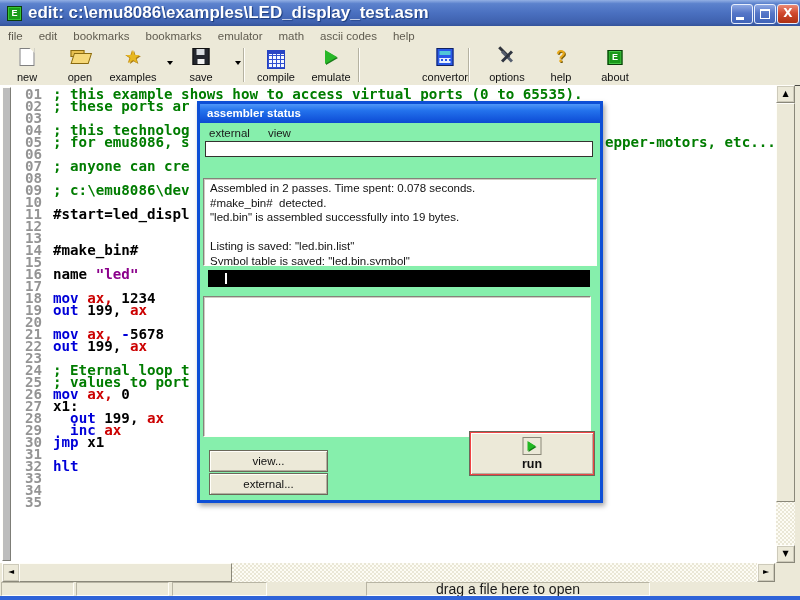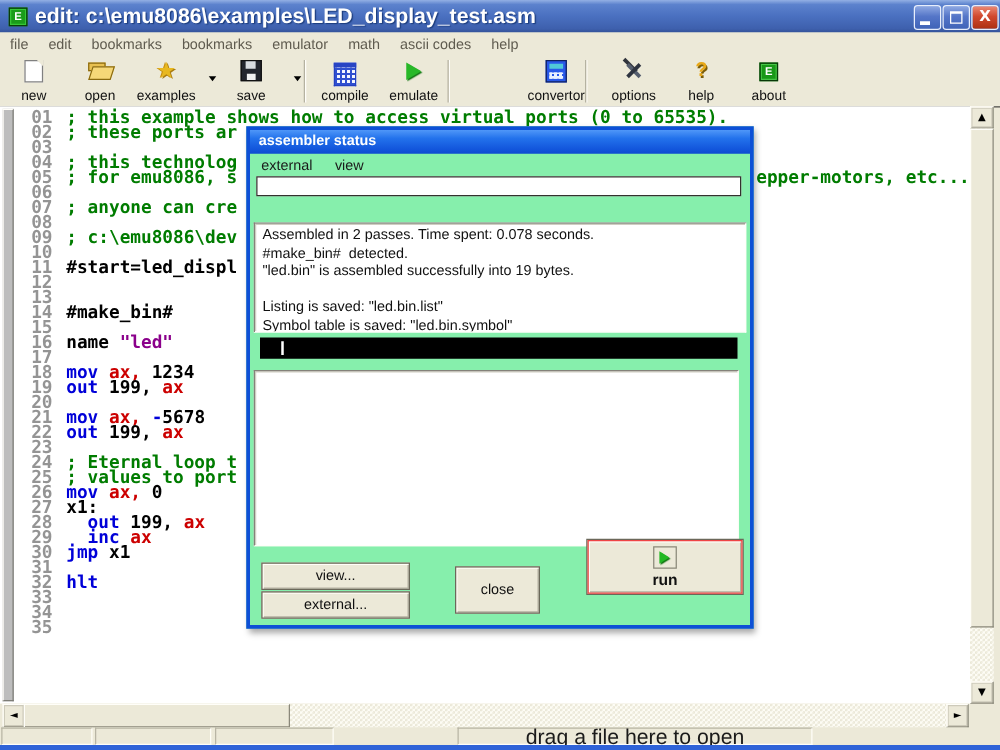--- a/index.html
+++ b/index.html
@@ -84,21 +84,21 @@
   .vsb-thumb{position:absolute;left:0;width:17px;background:#ece9d8;border:1px solid;border-color:#fffef9 #8a887a #8a887a #fffef9;}
   .hsb{position:absolute;left:0;top:563px;width:776px;height:19px;background:#ece9d8;}
   .hsb-track{position:absolute;top:0;height:19px;background-color:#fdfcf5;
     background-image:linear-gradient(45deg,#eae7d6 25%,transparent 25%,transparent 75%,#eae7d6 75%),linear-gradient(45deg,#eae7d6 25%,transparent 25%,transparent 75%,#eae7d6 75%);
     background-size:4px 4px;background-position:0 0,2px 2px;}
   .hsb-thumb{position:absolute;top:0;height:17px;background:#ece9d8;border:1px solid;border-color:#fffef9 #8a887a #8a887a #fffef9;}
 
   
   .statusbar{position:absolute;left:0;top:582px;width:800px;height:14px;background:#ece9d8;}
   .sb-panel{position:absolute;top:0;height:12px;background:#ece9d8;border:1px solid;border-color:#b8b5a4 #fffef8 #fffef8 #b8b5a4;}
-  .sb-drag{font-size:17px;color:#1a1a1a;text-align:center;line-height:13px;}
+  .sb-drag{font-size:14px;color:#1a1a1a;text-align:center;line-height:13px;}
   .bottom-line{position:absolute;left:0;top:596px;width:800px;height:4px;background:#2f63d8;}
 
   
   .dialog{position:absolute;left:197px;top:101px;width:400px;height:396px;background:#86efac;
     border:3px solid #0d4fd6;box-shadow:2px 3px 5px rgba(0,0,0,.35);}
   .dlg-title{position:absolute;left:0;top:0;right:0;height:19px;
     background:linear-gradient(180deg,#4f97f8 0%,#2372ec 35%,#1356dc 80%,#0d4bd0 100%);
     color:#fff;font-weight:bold;font-size:11.5px;line-height:19px;padding-left:7px;}
   .dlg-menu{position:absolute;left:0;top:19px;right:0;height:18px;}
   .dlg-menu-item{display:inline-block;padding:2px 9px 0 9px;font-size:11.5px;color:#1a1a1a;}
@@ -275,21 +275,20 @@
 "led.bin" is assembled successfully into 19 bytes.
 
 Listing is saved: "led.bin.list"
 Symbol table is saved: "led.bin.symbol"</div>
     <div class="dlg-console">
       <div class="dlg-caret"></div>
     </div>
     <div class="dlg-bigbox"></div>
     <div class="dlg-btn btn-view">view...</div>
     <div class="dlg-btn btn-external">external...</div>
-    <div class="dlg-btn btn-close">close</div>
     <div class="dlg-btn btn-run">
       <div class="run-icon-box">
           <div class="run-play"></div>
         </div>
       <div class="run-label">run</div>
     </div>
   </div>
 
 </div>
 

